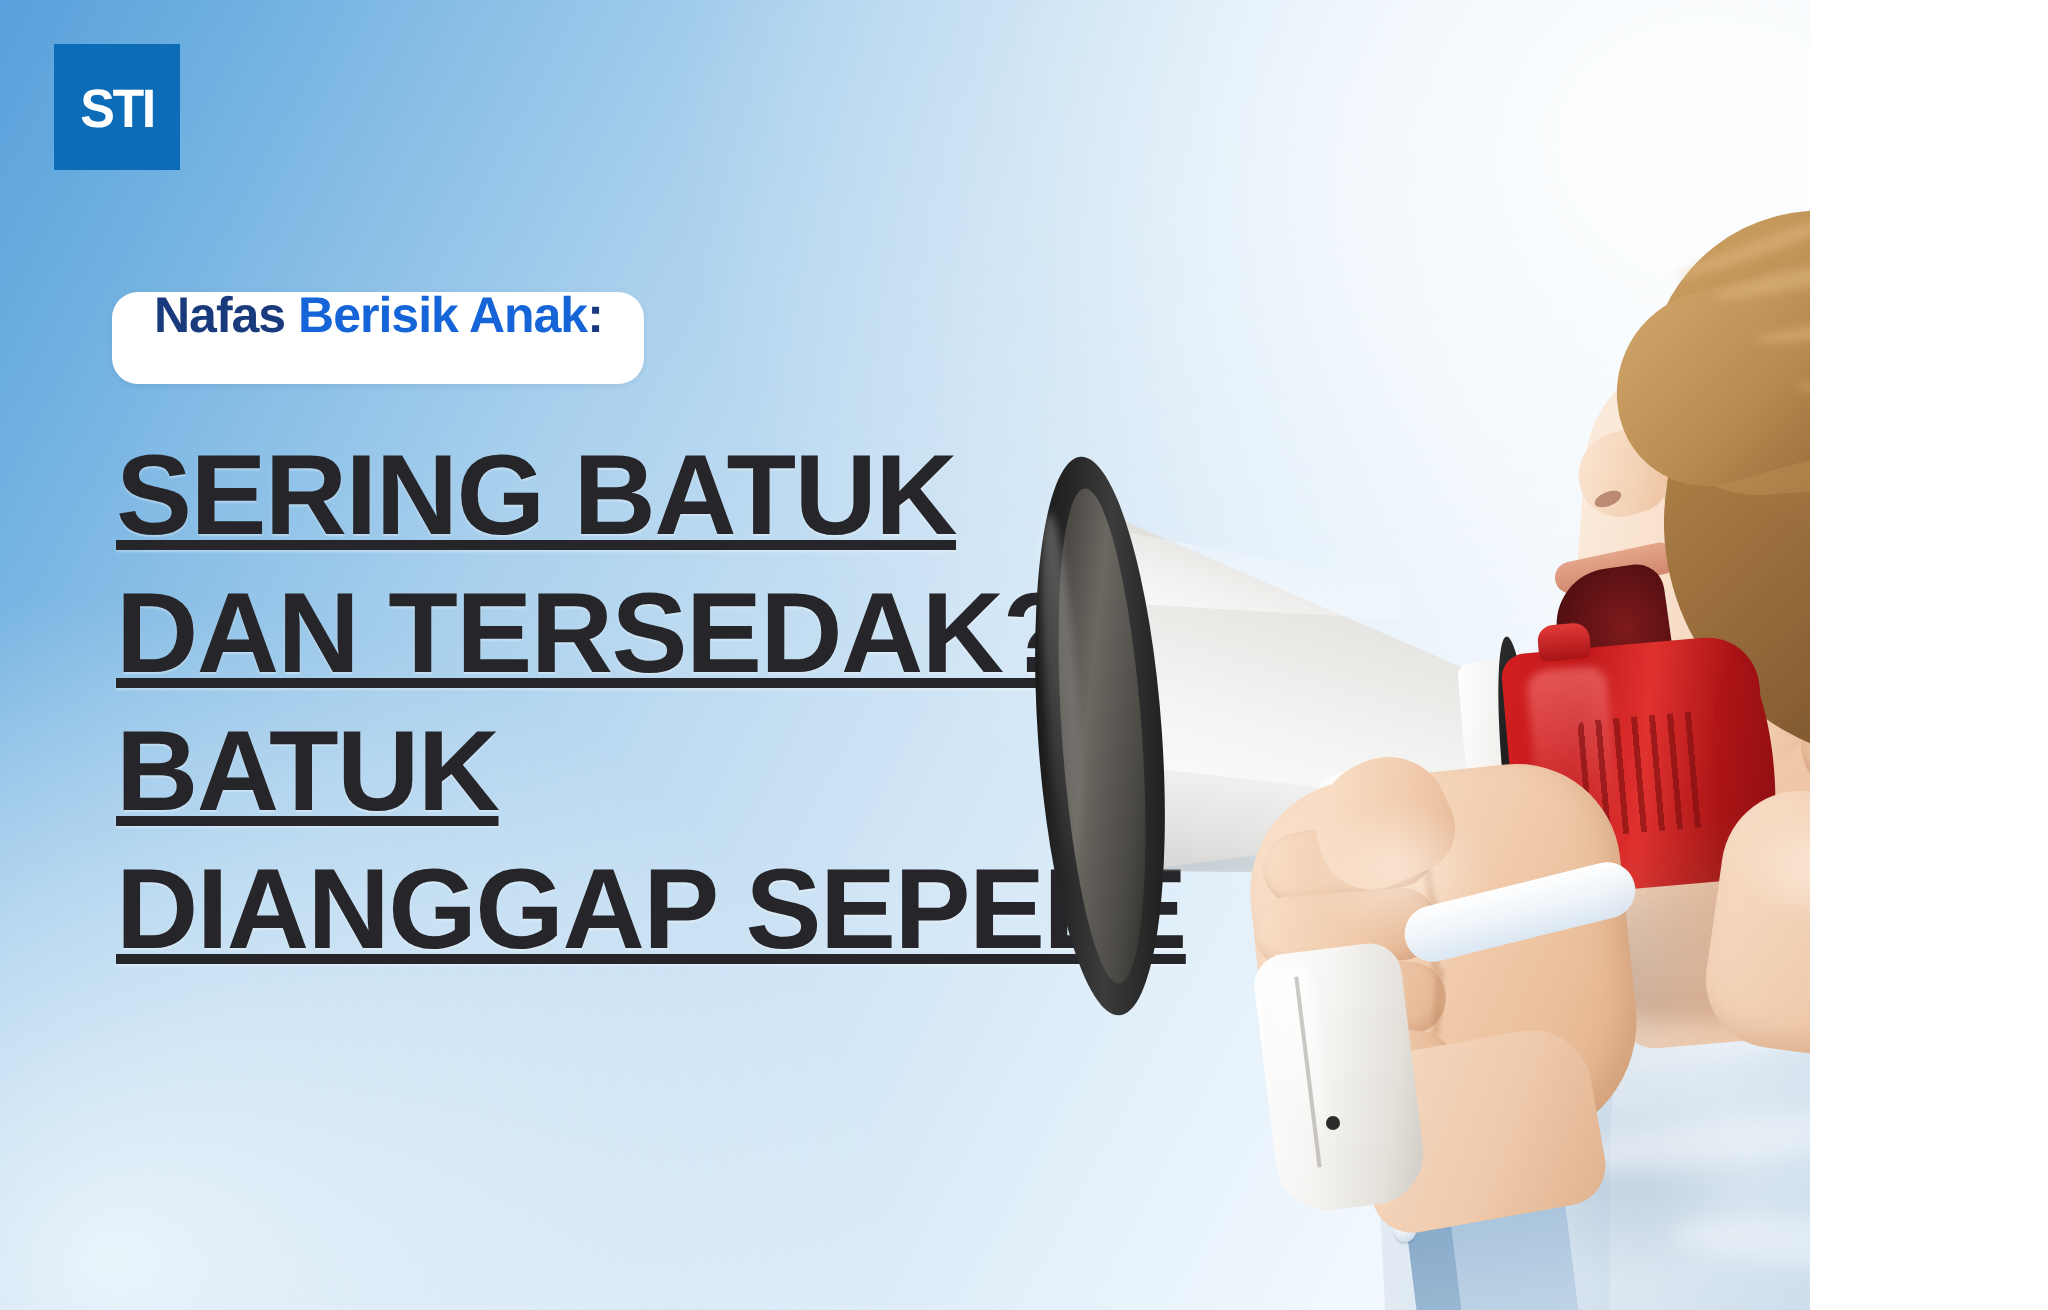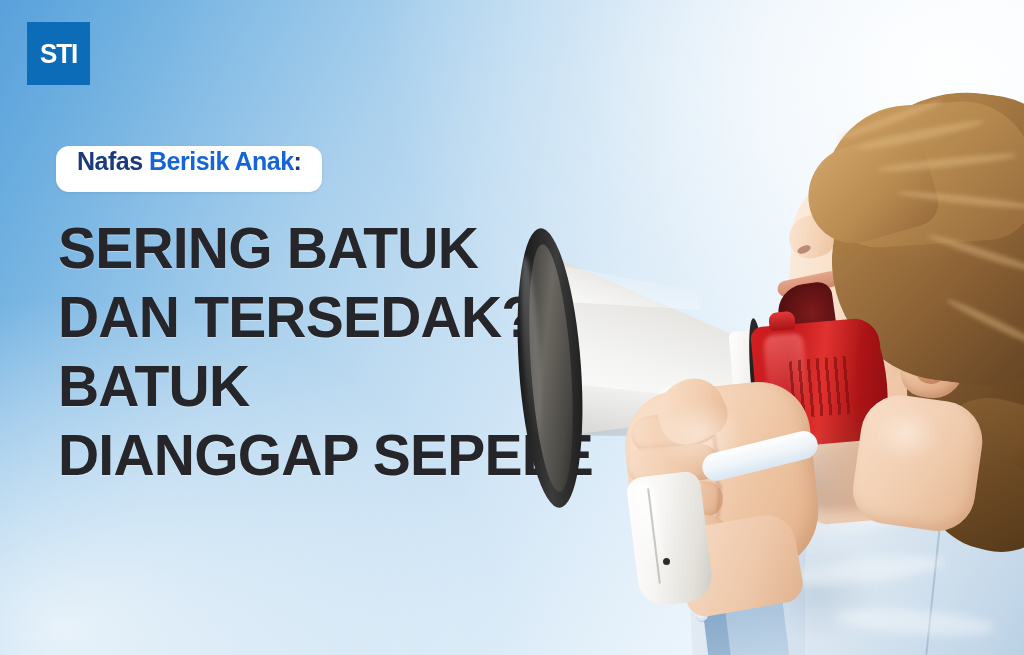--- a/index.html
+++ b/index.html
@@ -5,21 +5,21 @@
 <style>
   * { margin:0; padding:0; box-sizing:border-box; }
   html, body {
     width:1024px; height:655px;
     font-family:"Liberation Sans", sans-serif;
     overflow:hidden; background:#ffffff;
   }
 
   #banner {
     position:relative;
-    width:1024px; height:655px;
+    width:905px; height:655px;
     overflow:hidden;
     background:#eef7fd;
   }
 
   
   .bg-base {
     position:absolute; inset:0;
     background:linear-gradient(118deg,
         #59a1dc 0%,
         #6aaddf 8%,
@@ -62,24 +62,24 @@
     font-size:26px;
     letter-spacing:-1.2px;
     line-height:1;
     transform:scaleY(1.04);
   }
 
   
   .eyebrow {
     position:absolute; left:56px; top:146px;
     height:46px;
-    padding:18px 21px;
+    padding:0 21px;
     background:#ffffff;
     border-radius:13px;
-    display:flex; align-items:flex-end;
+    display:flex; align-items:flex-start;
     box-shadow:0 1px 3px rgba(20,60,110,0.10);
   }
   .eyebrow-text {
     font-family:"Liberation Sans", sans-serif;
     font-weight:bold;
     font-size:25px;
     letter-spacing:-0.5px;
     line-height:1;
     white-space:nowrap;
   }
@@ -94,20 +94,21 @@
   }
   .headline-line {
     font-family:"Liberation Sans", sans-serif;
     font-weight:bold;
     font-size:57px;
     line-height:69px;
     letter-spacing:-0.8px;
     color:#26262a;
     white-space:nowrap;
     text-shadow:0 1px 1px rgba(255,255,255,0.35);
+    text-decoration:underline;
   }
 
   
   .photo {
     position:absolute; left:505px; top:0;
     width:519px; height:655px;
   }
 
   
   .boy { position:absolute; inset:0; }

